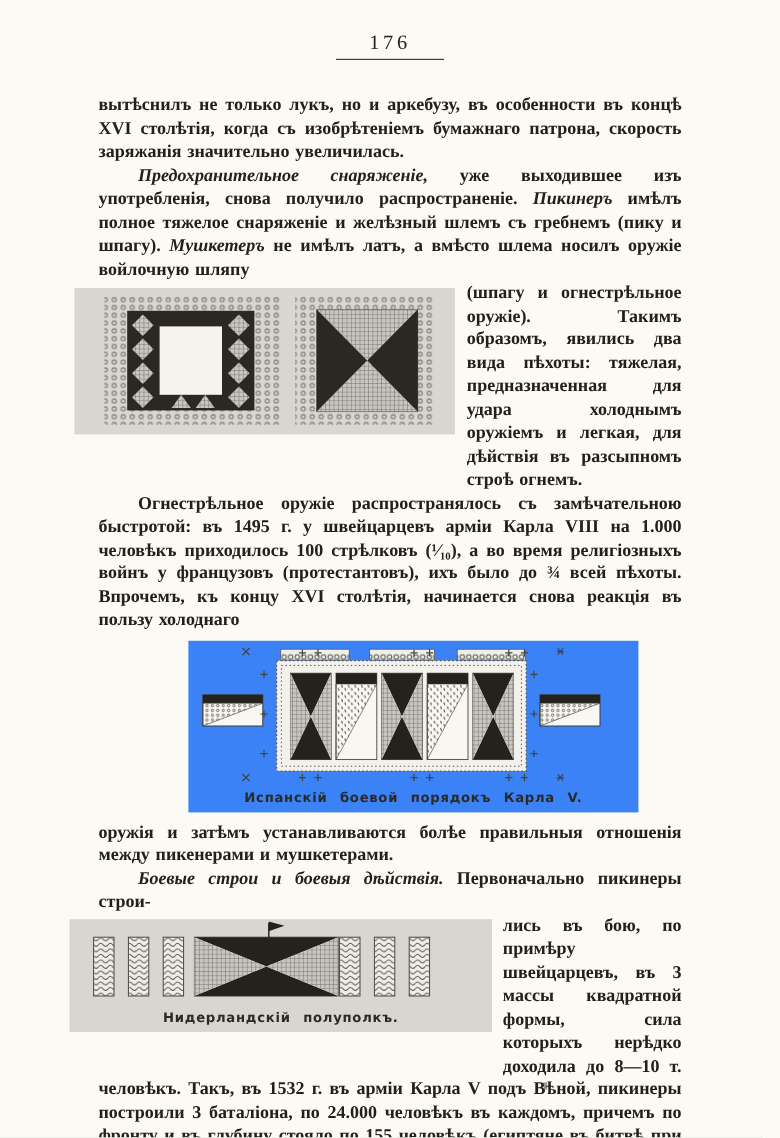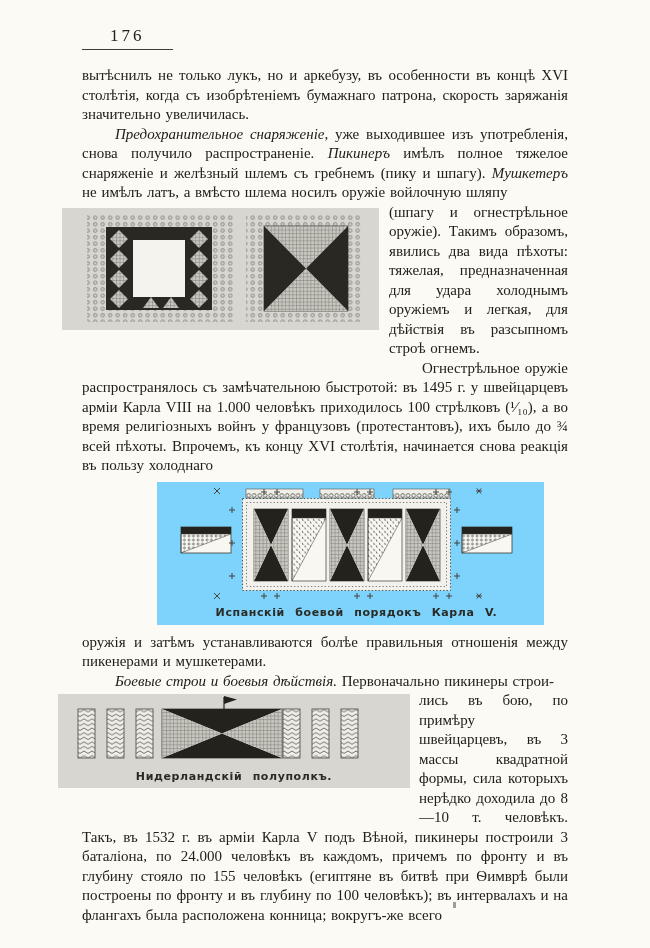--- a/index.html
+++ b/index.html
@@ -7,54 +7,54 @@
     position:relative;
     width:650px;height:948px;
     margin:0 auto;
     background:#fbfaf5;
     box-sizing:border-box;
     padding:26px 82px 0 82px;
     overflow:hidden;
     font-family:"Liberation Serif","DejaVu Serif",serif;
     color:#232019;
   }
-  .page-header{text-align:left;margin-bottom:16px;}
+  .page-header{text-align:center;margin-bottom:29px;}
   .pagenum{
     display:inline-block;
     font-size:17px;letter-spacing:3px;
     padding:0 28px 3px 28px;
     border-bottom:1.3px solid #3f3c34;
   }
   .para{
     font-size:15px;line-height:19.5px;
     text-align:justify;
     word-spacing:1px;
+    font-weight:bold;
   }
   .ind{text-indent:33px;}
   .it{font-style:italic;}
   
   .fig1float{
     float:left;width:317px;
     margin:5px 10px 30px -20px;
   }
   .figbg{background:#d7d6d0;}
   .fig-caption{
     text-align:center;
     font-family:"DejaVu Sans","Liberation Sans",sans-serif;
     font-weight:bold;font-size:11px;letter-spacing:.6px;word-spacing:6px;
     color:#2b2a24;
   }
   .fig1float .fig-caption{margin-top:9px;}
   
   .fig2wrap{
     clear:left;
     width:375px;margin:6px 0 8px 75px;
-    background:#7dd3fc;
+    background:#3b82f6;
     padding-bottom:6px;
-    padding-left:12px;
   }
   
   .fig3float{
     float:left;width:352px;
     margin:3px 9px 26px -24px;
     background:#d7d6d0;
     padding-bottom:5px;
   }
   svg{display:block;}
   .stray{

